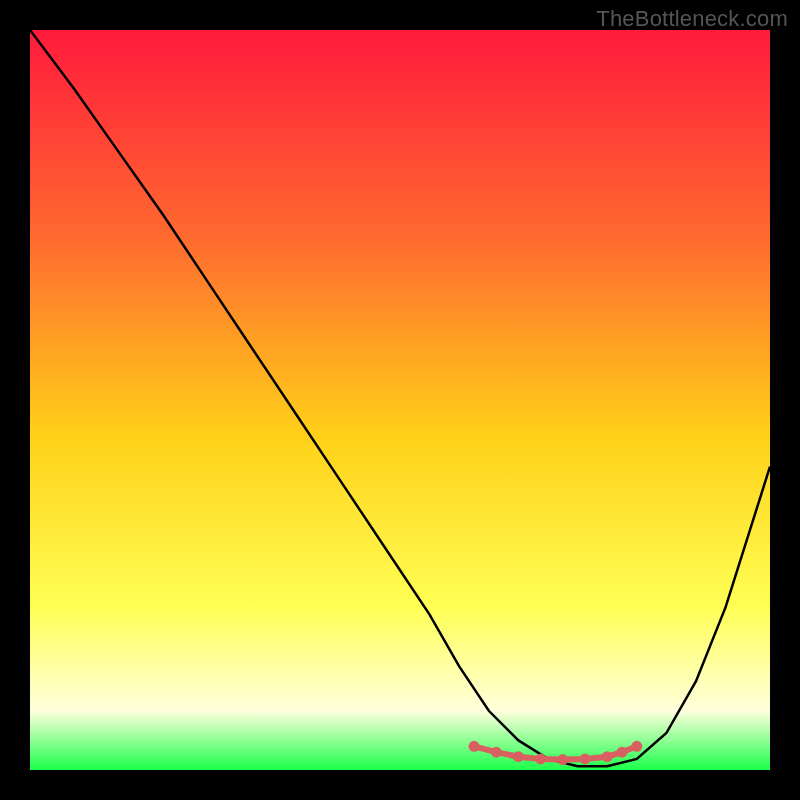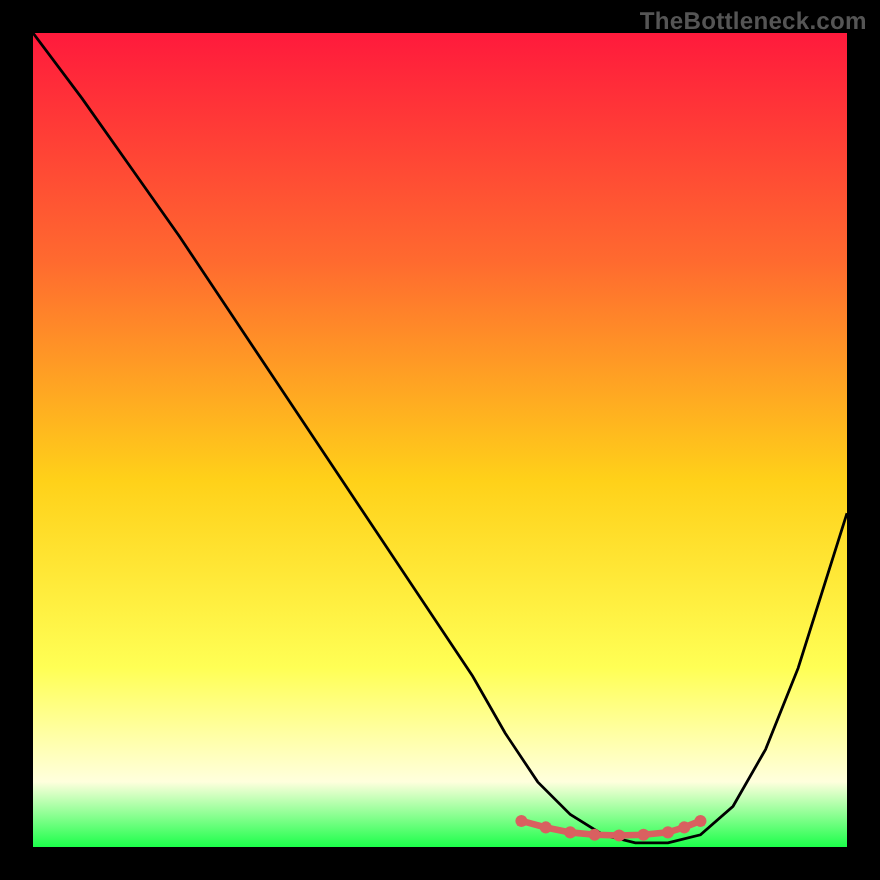--- a/index.html
+++ b/index.html
@@ -10,21 +10,21 @@
     background: #000;
     font-family: Arial, Helvetica, sans-serif;
     position: relative;
   }
   .watermark {
     position: absolute;
     top: 6px;
     right: 12px;
     color: #555;
     font-size: 22px;
-    font-weight: 700;
+    font-weight: 400;
     letter-spacing: 0.2px;
     z-index: 10;
   }
   .plot-frame {
     position: absolute;
     left: 30px;
     top: 30px;
     width: 740px;
     height: 740px;
     background: #000;

